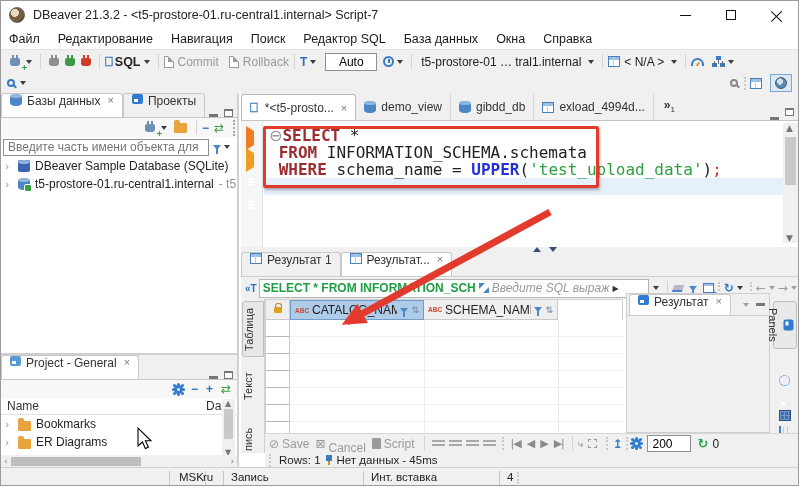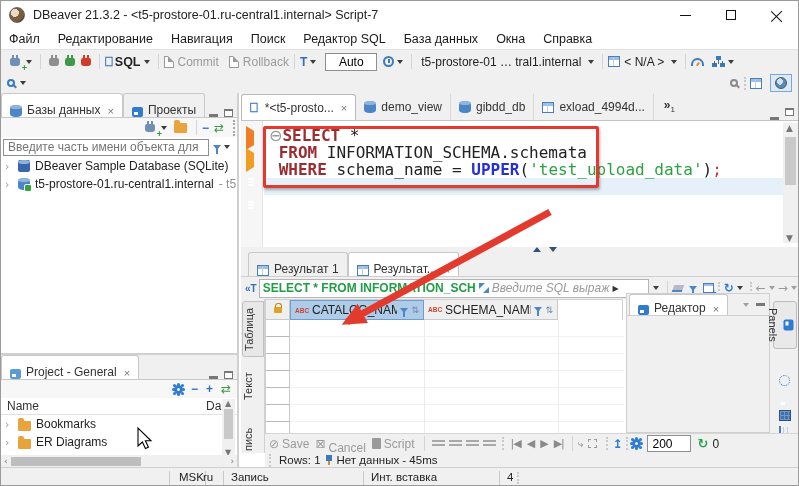--- a/index.html
+++ b/index.html
@@ -62,21 +62,21 @@
   .gear { width:9px; height:9px; background:#2f7bd0; border-radius:50%; position:relative; flex:0 0 auto;
           box-shadow:0 -5px 0 -3px #2f7bd0,0 5px 0 -3px #2f7bd0,-5px 0 0 -3px #2f7bd0,5px 0 0 -3px #2f7bd0,4px 4px 0 -3px #2f7bd0,-4px 4px 0 -3px #2f7bd0,4px -4px 0 -3px #2f7bd0,-4px -4px 0 -3px #2f7bd0;}
   .gear::after{content:"";position:absolute;left:3px;top:3px;width:3px;height:3px;background:#f0f0f0;border-radius:50%;}
   .funnel { width:0;height:0;border-left:4px solid transparent;border-right:4px solid transparent;border-top:5px solid #4a86c8;position:relative;display:inline-block;flex:0 0 auto;}
   .funnel::after{content:"";position:absolute;left:-1px;top:-1px;width:2px;height:5px;background:#4a86c8;}
   .grip { height:16px; border-left:2px dotted #a8a8a8; margin-left:4px;}
   .ic-vmin { width:9px;height:3px;border:1px solid #777;border-top:2px solid #777;background:#fff;display:inline-block;}
   .ic-vmax { width:9px;height:8px;border:1px solid #777;border-top:2px solid #777;background:#fff;display:inline-block;margin-left:6px;}
   
   .panel-tabs { background:#f0f0f0; border-bottom:1px solid #c8c8c8; display:flex; align-items:flex-end; height:25px; }
-  .ptab { display:flex; align-items:flex-end; gap:5px; padding:0 8px; height:24px; border:1px solid #c8c8c8; border-bottom:none; background:#f0f0f0; border-radius:3px 3px 0 0; color:#333; white-space:nowrap;}
+  .ptab { display:flex; align-items:flex-start; gap:5px; padding:0 8px; height:24px; border:1px solid #c8c8c8; border-bottom:none; background:#f0f0f0; border-radius:3px 3px 0 0; color:#333; white-space:nowrap;}
   .ptab.active { background:#fff; font-weight:normal; }
   .closex { color:#777; font-size:11px; margin-left:2px; }
   .treerow { display:flex; align-items:center; gap:5px; height:18px; padding-left:4px; white-space:nowrap; }
   .chev { color:#9a9a9a; font-size:11px; width:8px; flex:0 0 auto;}
   .suffix { color:#909090; }
   
   .ed-tabs { left:240px; top:92px; width:559px; height:28px; background:#f0f0f0; border-bottom:1px solid #c4c4c4; display:flex; align-items:flex-end; }
   .etab { display:flex; align-items:center; gap:5px; padding:0 8px; height:26px; color:#333; border-right:1px solid #d8d8d8; white-space:nowrap; }
   .etab.active { background:#fff; border:1px solid #b9b9b9; border-bottom:none; border-radius:3px 3px 0 0; }
   .editor { left:240px; top:120px; width:559px; height:126px; background:#fff; }
@@ -362,21 +362,21 @@
   </div>
 
   
   <div class="abs sash">
     <span class="tri-up" style="position:absolute;left:292px;top:0;"></span>
     <span class="tri-dn" style="position:absolute;left:308px;top:0;"></span>
   </div>
 
   
   <div class="abs res-tabs">
-    <span class="ptab" style="margin-left:7px;">
+    <span class="ptab" style="margin-left:0;">
       <span class="tblicon i"></span>
       <span>Результат 1</span>
     </span>
     <span class="ptab active">
       <span class="tblicon i"></span>
       <span>Результат...</span>
       <span class="closex">×</span>
     </span>
   </div>
 
@@ -442,21 +442,21 @@
       <span class="abs" style="left:134px;top:0;width:1px;height:100%;background:#ececec;"></span>
       <span class="abs" style="left:268px;top:0;width:1px;height:100%;background:#ececec;"></span>
     </div>
   </div>
 
   
   <div class="abs value-panel">
     <div class="row" style="height:22px;background:#f0f0f0;border-bottom:1px solid #cfcfcf;">
       <span class="ptab active" style="height:21px;margin-left:2px;">
         <span class="bluesq i"></span>
-        <span>Редактор</span>
+        <span>Результат</span>
         <span class="closex">×</span>
       </span>
       <span style="flex:1"></span>
       <span class="caret dis"></span>
       <span class="ic-vmin" style="margin:0 4px;"></span>
     </div>
   </div>
 
   
   <div class="abs panels-strip">

